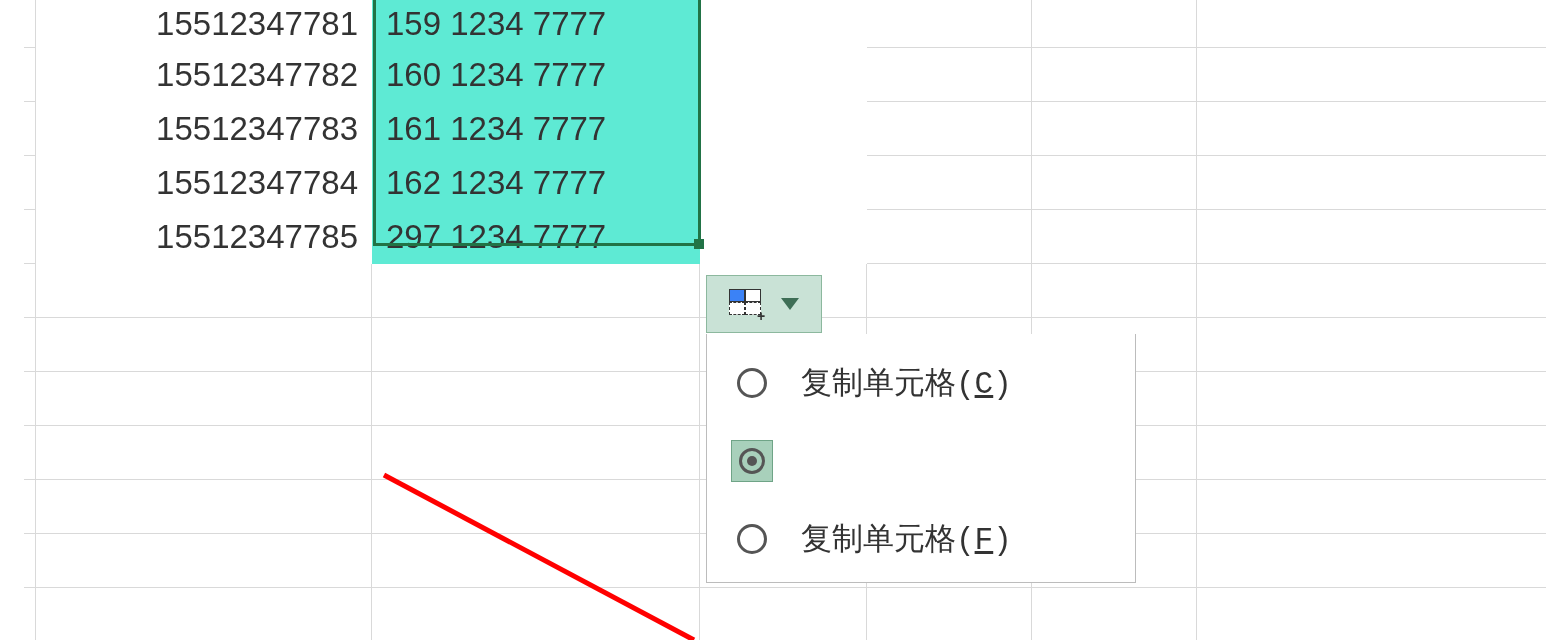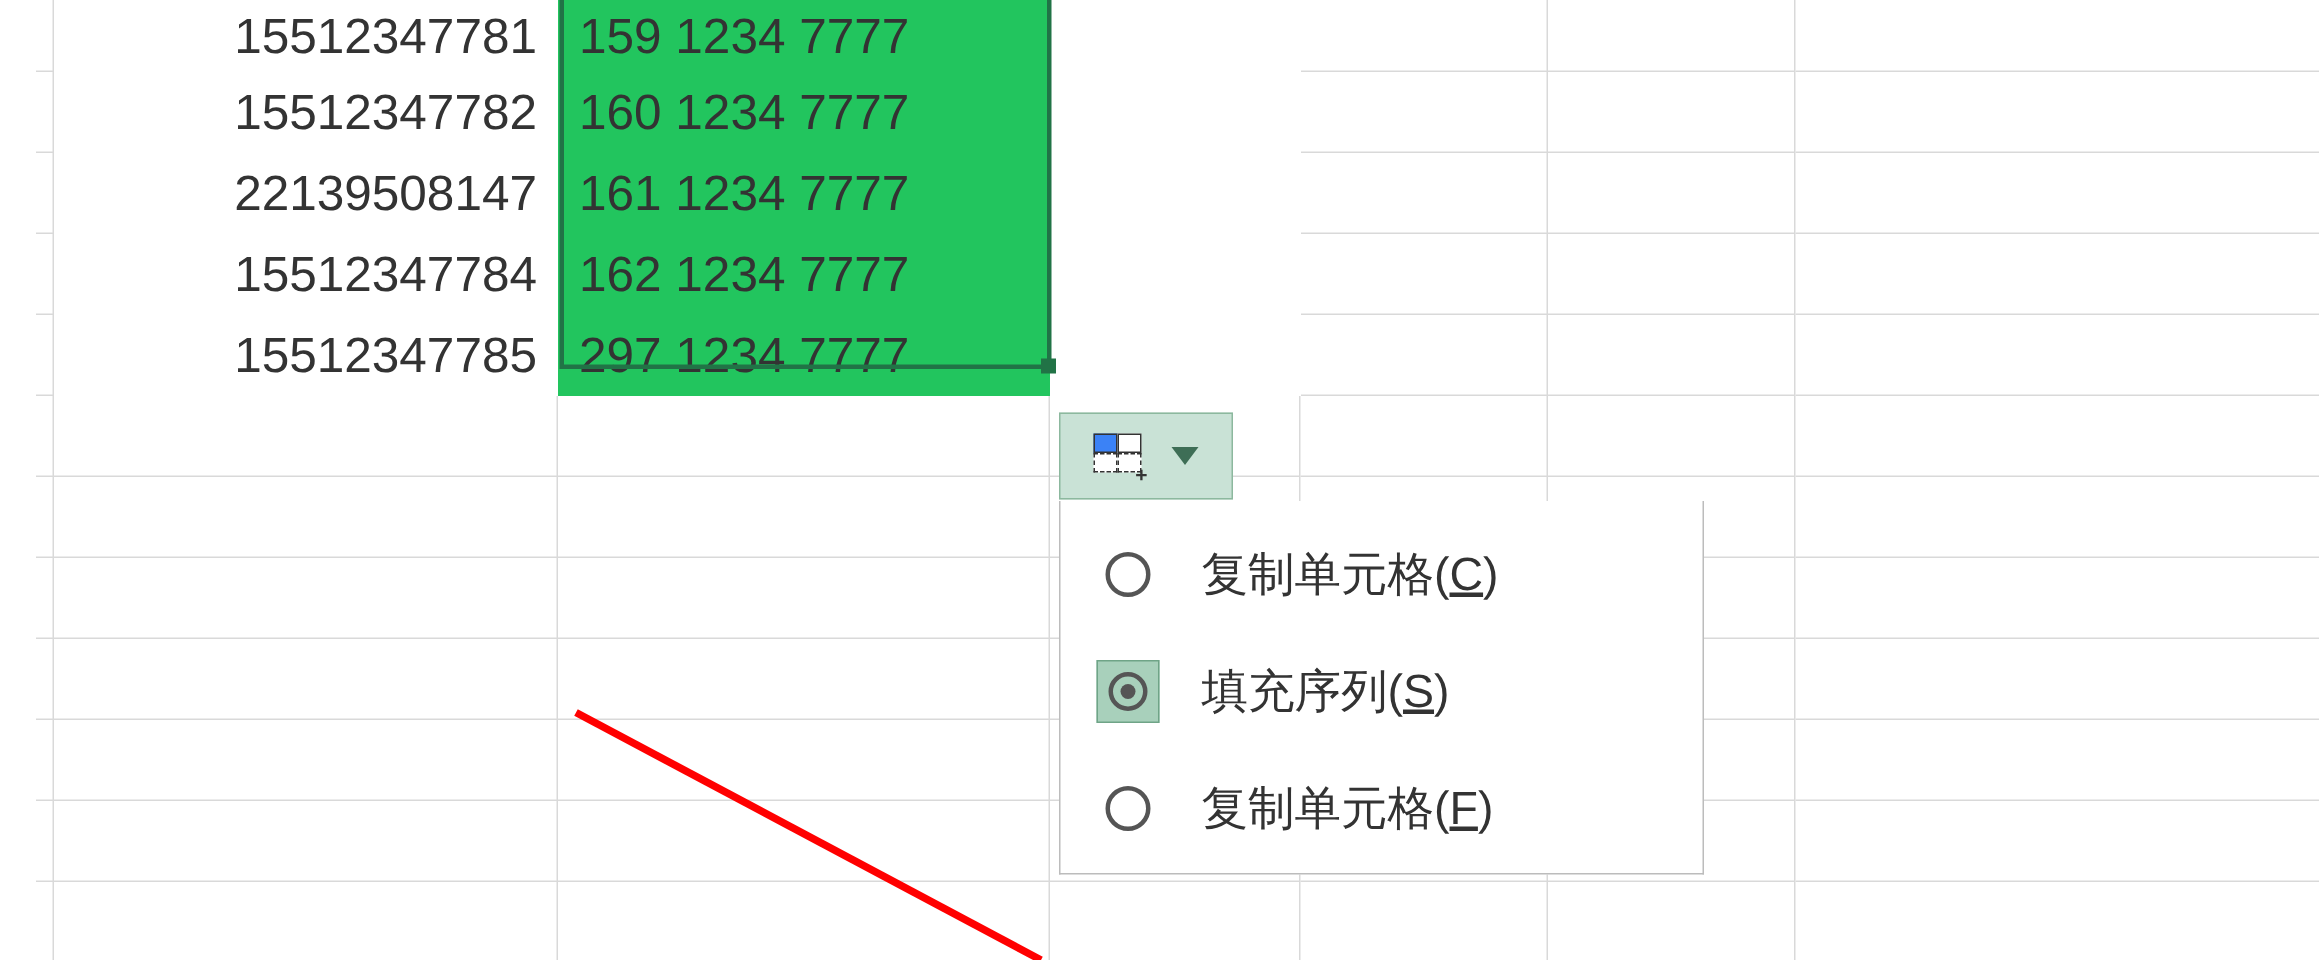--- a/index.html
+++ b/index.html
@@ -64,21 +64,21 @@
     pointer-events: none;
   }
   .fillhandle {
     position: absolute;
     right: -6px;
     bottom: -6px;
     width: 10px; height: 10px;
     background: #217346;
   }
 
-  .selbg { background: #22c55e; }
+  .selbg { background: #5eead4; }
 
   
   .afobtn {
     position: absolute;
     left: 682px;
     top: 275px;
     width: 116px;
     height: 58px;
     background: #c9e2d6;
     border: 1px solid #8cb89e;
@@ -108,20 +108,21 @@
   
   .menu {
     position: absolute;
     left: 682px;
     top: 334px;
     width: 430px;
     background: #fff;
     border: 1px solid #bcbcbc;
     border-top: none;
     padding: 10px 0 4px 0;
+    font-family: Liberation Mono, monospace;
   }
   .menu .item {
     display: flex;
     align-items: center;
     height: 78px;
     padding: 0 18px 0 24px;
     font-size: 31px;
     color: #333;
     cursor: default;
   }
@@ -206,21 +207,21 @@
       </td>
       <td class="bd"></td>
       <td class="gl-rb"></td>
       <td class="gl-rb"></td>
       <td class="gl-b"></td>
     </tr>
 
     <tr style="height:54px">
       <td class="gl-rb"></td>
       <td class="bd" style="border-left:none">
-        <div class="cellpad right">22139508147</div>
+        <div class="cellpad right">15512347783</div>
       </td>
       <td class="bd selbg">
         <div class="cellpad">161 1234 7777</div>
       </td>
       <td class="bd"></td>
       <td class="gl-rb"></td>
       <td class="gl-rb"></td>
       <td class="gl-b"></td>
     </tr>
 
@@ -342,23 +343,20 @@
       <span class="label">
         <span>复制单元格(</span><u>C</u><span>)</span>
       </span>
     </div>
     <div class="item sel">
       <div class="bullet selected">
           <div class="ring">
             <div class="dot"></div>
           </div>
         </div>
-      <span class="label">
-        <span>填充序列(</span><u>S</u><span>)</span>
-      </span>
     </div>
     <div class="item">
       <div class="bullet">
           <div class="ring"></div>
         </div>
       <span class="label">
         <span>复制单元格(</span><u>F</u><span>)</span>
       </span>
     </div>
   </div>

